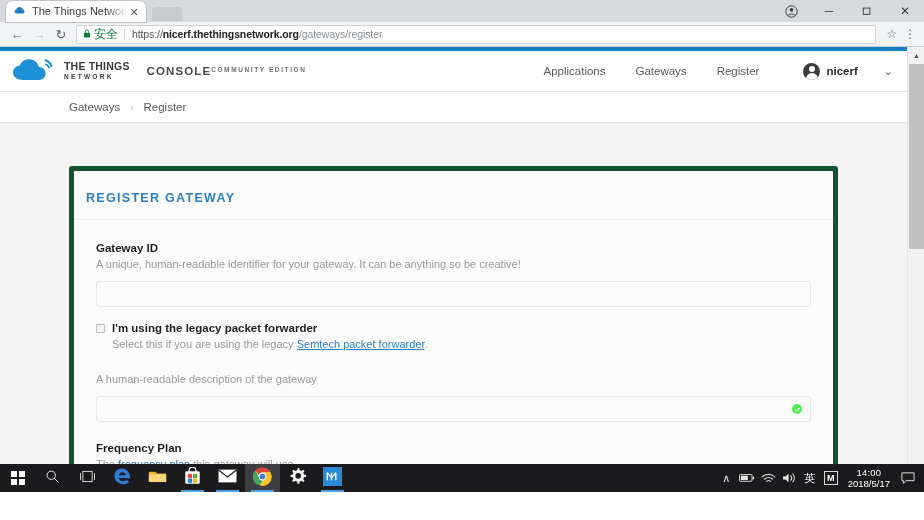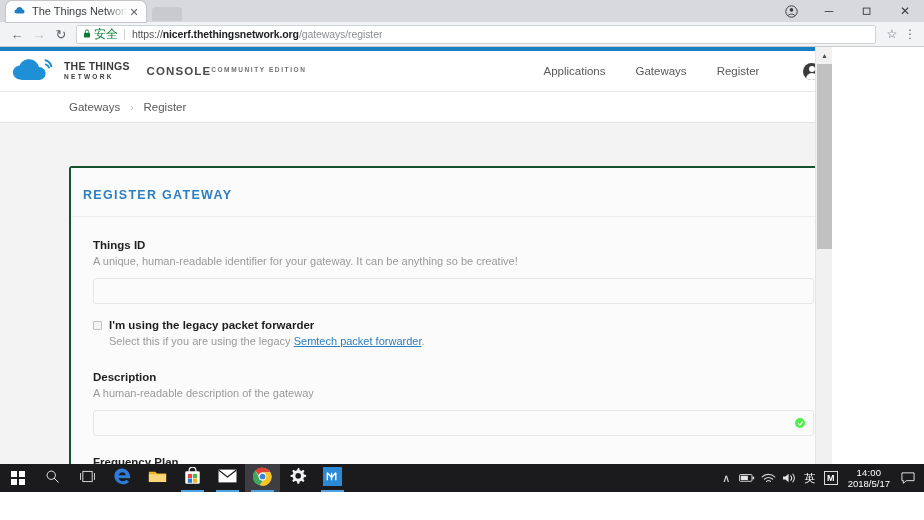--- a/index.html
+++ b/index.html
@@ -105,21 +105,21 @@
   .url { white-space: nowrap; overflow: hidden; letter-spacing: -0.1px; }
   .url .u-scheme { color: #545454; }
   .url .u-host { color: #202124; font-weight: bold; }
   .url .u-path { color: #8b8f93; }
   .star-btn { width: 20px; text-align: center; color: #5f6368; font-size: 12px; }
   .menu-btn { width: 16px; text-align: center; color: #5f6368; font-size: 12px; letter-spacing: 0; }
 
   
   .viewport {
     position: relative;
-    width: 832px;
+    width: 924px;
     height: 445px;
     background: #f3f3f3;
     overflow: hidden;
   }
   .blue-bar { height: 4px; background: #1a7ec2; width: 907px; }
 
   
   .ttn-header {
     height: 41px;
     background: #ffffff;
@@ -182,21 +182,21 @@
     border-bottom: 1px solid #e4e4e4;
   }
   .crumb { font-size: 11.5px; color: #5a5a5a; }
   .crumb-sep { font-size: 10px; color: #b9b9b9; margin: 0 10px; }
 
   
   .content-area { width: 907px; padding: 0 69px; }
   .card {
     margin-top: 43px;
     background: #fbfbfb;
-    border: 2px solid #14532d;
+    border: 5px solid #14532d;
     border-radius: 3px;
     width: 769px;
   }
   .card-header {
     padding: 17px 0 13px 12px;
     background: #fbfbfb;
     border-bottom: 1px solid #eeeeee;
   }
   .card-title {
     font-size: 12.5px;
@@ -410,35 +410,34 @@
     </div>
 
     <div class="content-area">
       <div class="card">
         <div class="card-header">
           <span class="card-title">REGISTER GATEWAY</span>
         </div>
         <div class="card-body">
 
           <div class="field">
-            <div class="field-label">Things ID</div>
+            <div class="field-label">Gateway ID</div>
             <div class="field-help">A unique, human-readable identifier for your gateway. It can be anything so be creative!</div>
             <div class="text-input"></div>
           </div>
 
           <div class="checkbox-row">
             <span class="checkbox"></span>
             <span class="checkbox-texts">
               <span class="checkbox-label">I'm using the legacy packet forwarder</span>
               <span class="checkbox-help"><span>Select this if you are using the legacy </span><a>Semtech packet forwarder</a><span>.</span></span>
             </span>
           </div>
 
           <div class="field" style="margin-top:20px;">
-            <div class="field-label">Description</div>
             <div class="field-help">A human-readable description of the gateway</div>
             <div class="text-input">
               <span class="valid-badge">
                 <svg width="7" height="7" viewBox="0 0 10 10">
                   <path d="M2 5.2 L4 7.2 L8 2.8" fill="none" stroke="#ffffff" stroke-width="1.6" stroke-linecap="round" stroke-linejoin="round"></path>
                 </svg>
               </span>
             </div>
           </div>
 

